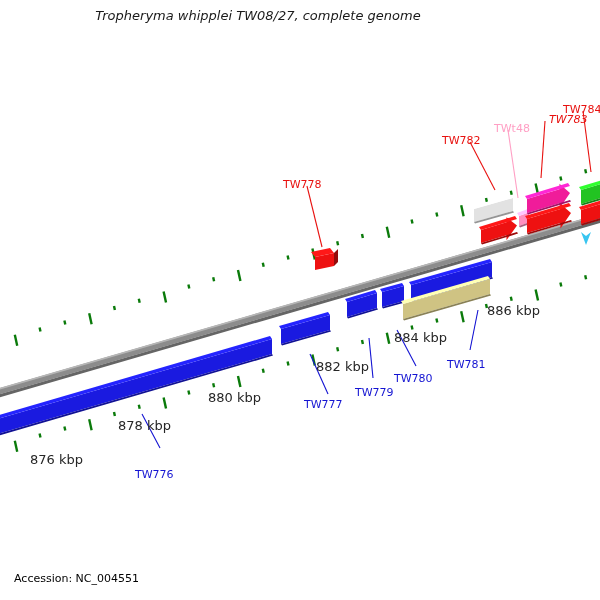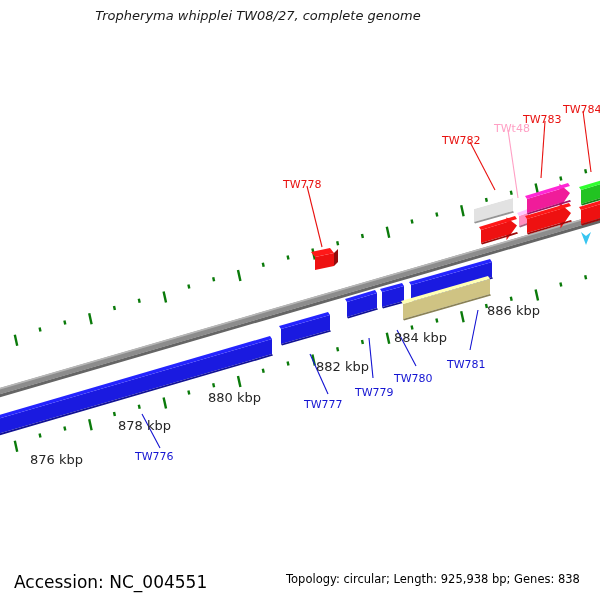--- a/index.html
+++ b/index.html
@@ -30,21 +30,21 @@
     position: absolute;
     left: 0;
     top: 0;
     width: 600px;
     height: 600px;
   }
   .footer-left {
     position: absolute;
     left: 14px;
     top: 572px;
-    font-size: 17px;
+    font-size: 11px;
     color: #000;
   }
   .footer-right {
     position: absolute;
     left: 286px;
     top: 572px;
     font-size: 11.5px;
     color: #000;
   }
   .lbl {
@@ -213,31 +213,30 @@
         <line x1="62" y1="430" x2="62" y2="430" stroke="#262626" stroke-width="1"></line>
         <line x1="150" y1="398" x2="150" y2="398" stroke="#262626" stroke-width="1"></line>
         <line x1="240" y1="368" x2="240" y2="368" stroke="#262626" stroke-width="1"></line>
         <line x1="332" y1="338" x2="332" y2="338" stroke="#262626" stroke-width="1"></line>
         <line x1="424" y1="308" x2="424" y2="308" stroke="#262626" stroke-width="1"></line>
         <line x1="518" y1="282" x2="518" y2="282" stroke="#262626" stroke-width="1"></line>
       </g>
     </svg>
 
   <div class="footer-left">Accession: NC_004551</div>
-  <div class="footer-right">Topology: circular; Length: 925,938 bp; Genes: 838</div>
-
-<div class="lbl lbl-gene-blue" style="left: 135px; top: 450px;">TW776</div>
+
+<div class="lbl lbl-gene-blue" style="left: 135px; top: 468px;">TW776</div>
     <div class="lbl lbl-gene-blue" style="left: 304px; top: 398px;">TW777</div>
     <div class="lbl lbl-gene-red" style="left: 283px; top: 178px;">TW778</div>
     <div class="lbl lbl-gene-blue" style="left: 355px; top: 386px;">TW779</div>
     <div class="lbl lbl-gene-blue" style="left: 394px; top: 372px;">TW780</div>
     <div class="lbl lbl-gene-blue" style="left: 447px; top: 358px; text-align: center;">TW781</div>
     <div class="lbl lbl-gene-red" style="left: 442px; top: 134px;">TW782</div>
     <div class="lbl lbl-gene-pink" style="left: 484px; top: 122px; margin-left: 10px;">TWt48</div>
-    <div class="lbl lbl-gene-red" style="left: 523px; top: 113px;">TW783</div>
+    <div class="lbl lbl-gene-red" style="left: 549px; top: 113px; font-style: italic;">TW783</div>
     <div class="lbl lbl-gene-red" style="left: 563px; top: 103px;">TW784</div>
     <div class="lbl lbl-coord" style="left: 30px; top: 452px;">876 kbp</div>
     <div class="lbl lbl-coord" style="left: 118px; top: 418px;">878 kbp</div>
     <div class="lbl lbl-coord" style="left: 208px; top: 390px;">880 kbp</div>
     <div class="lbl lbl-coord" style="left: 316px; top: 359px;">882 kbp</div>
     <div class="lbl lbl-coord" style="left: 394px; top: 330px;">884 kbp</div>
     <div class="lbl lbl-coord" style="left: 487px; top: 303px;">886 kbp</div>
   </div>
 
 </body></html>

